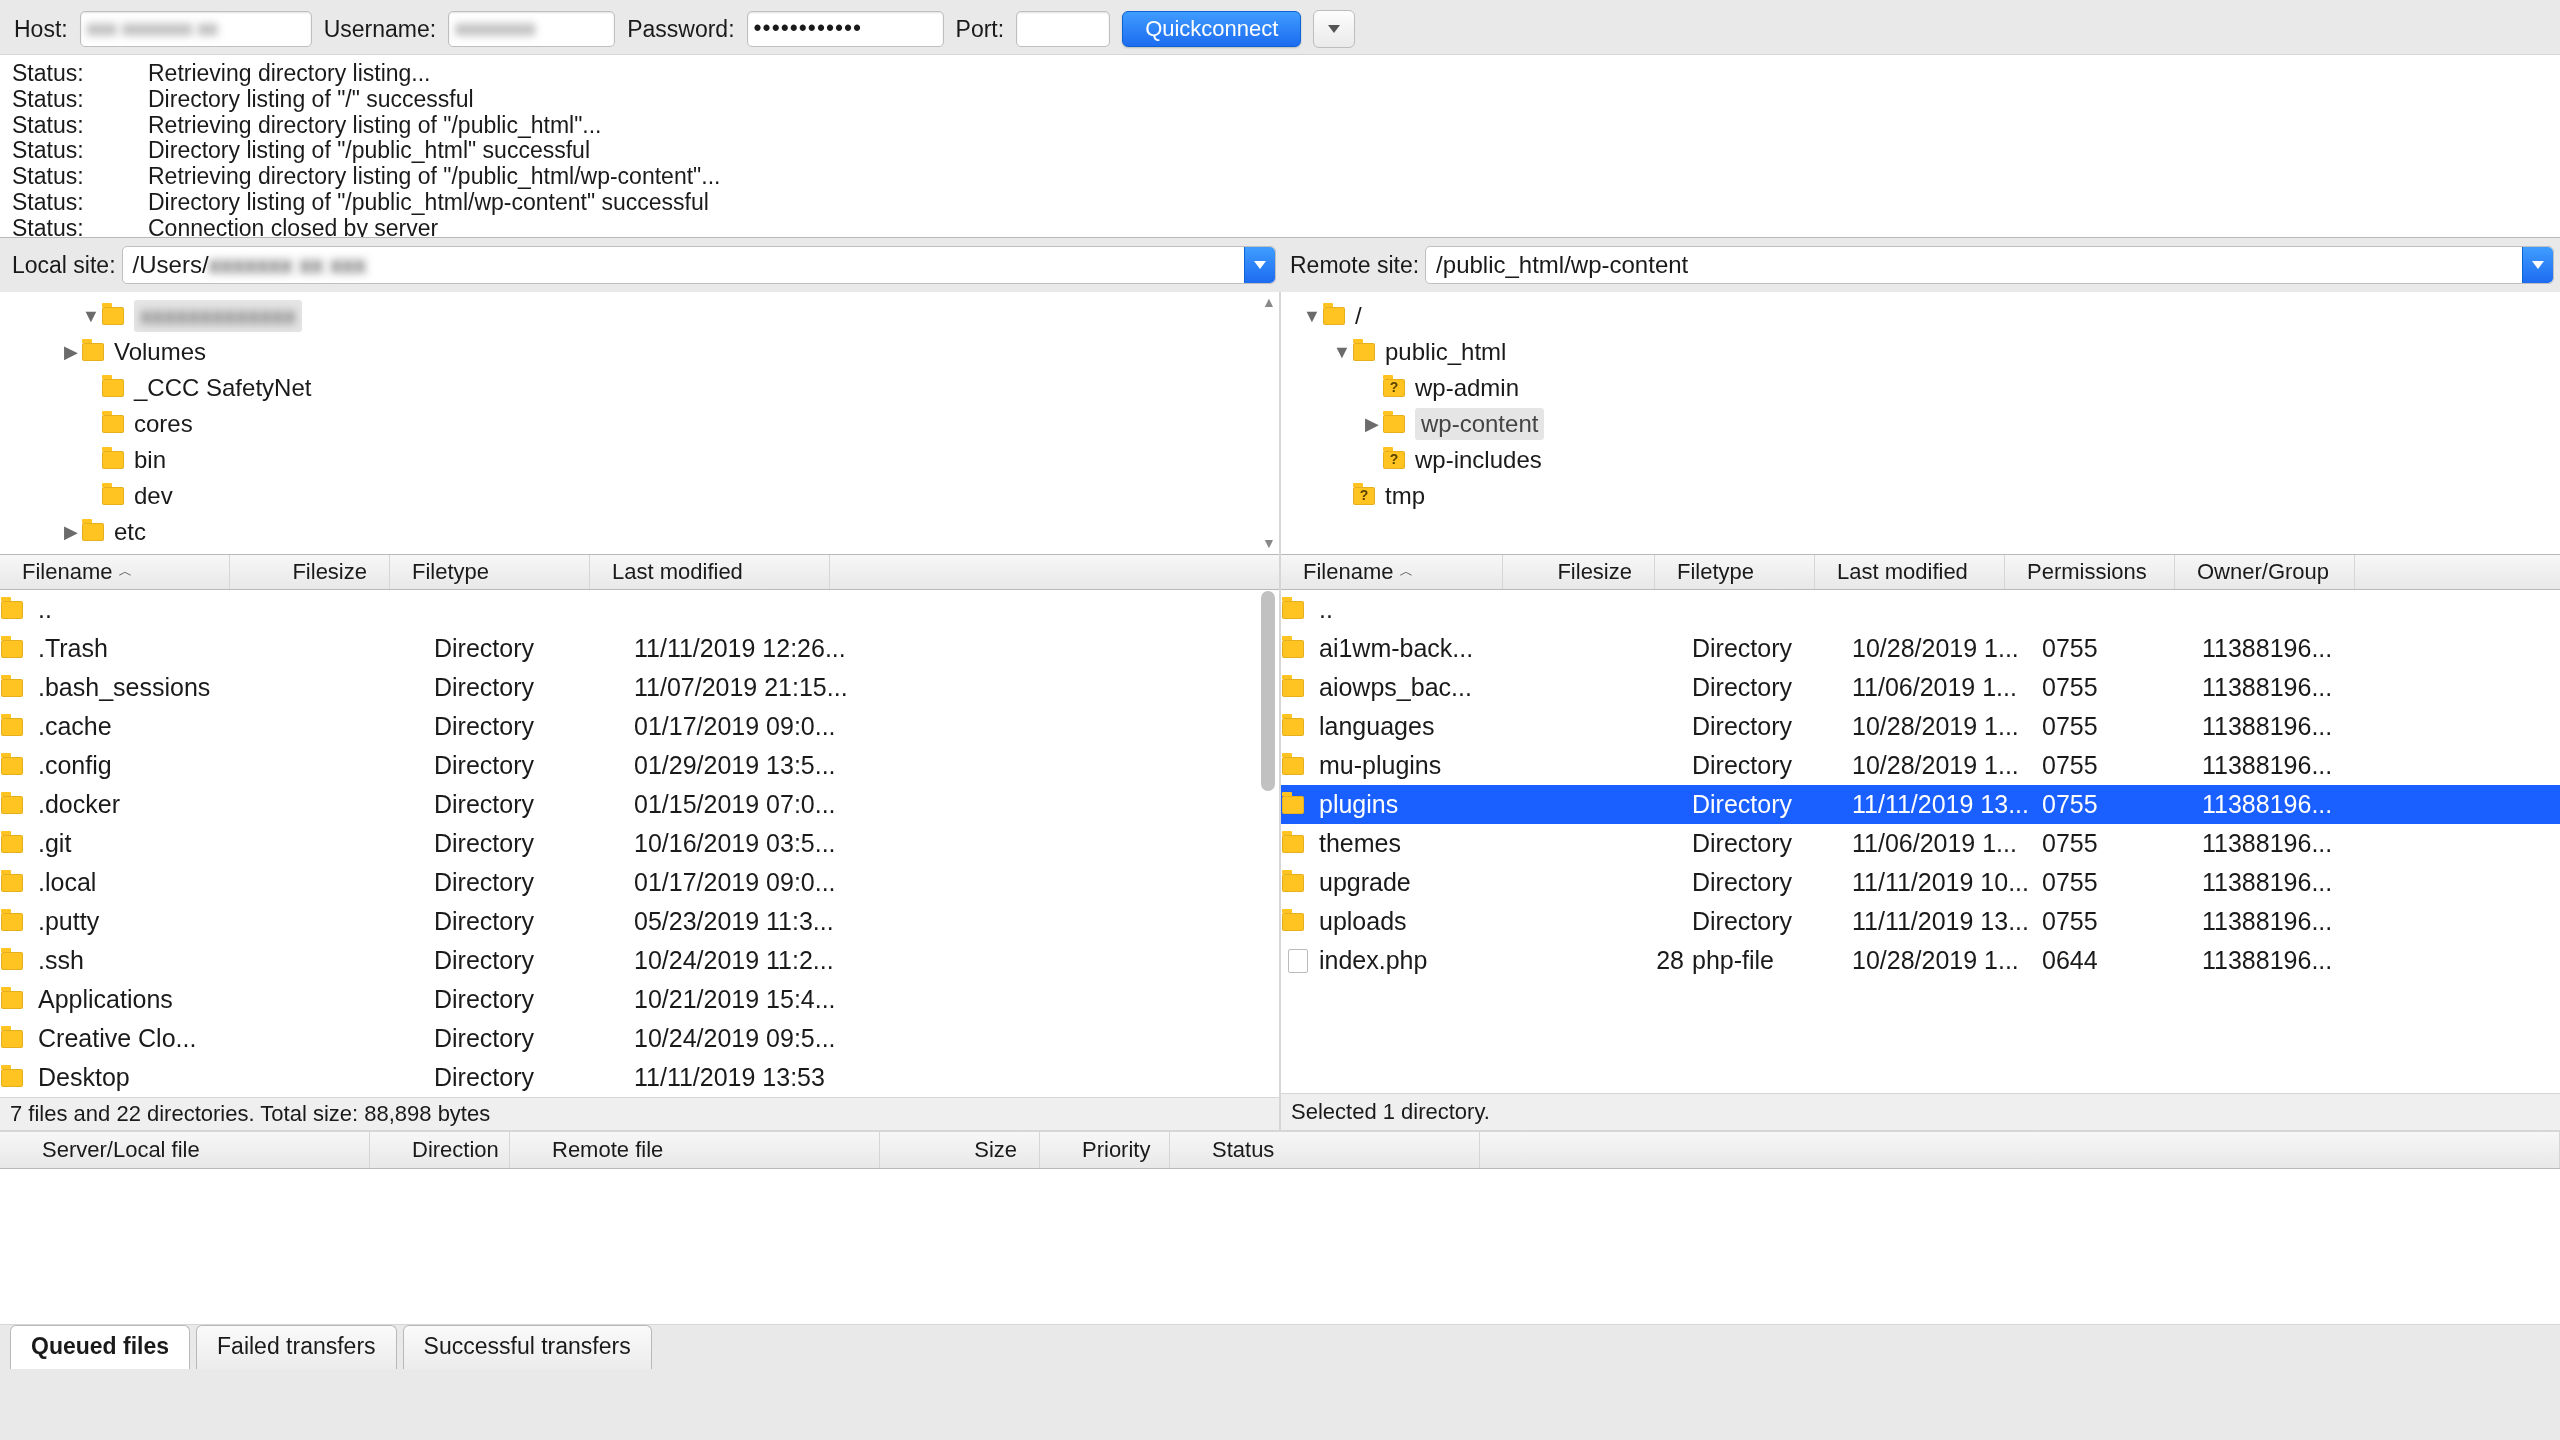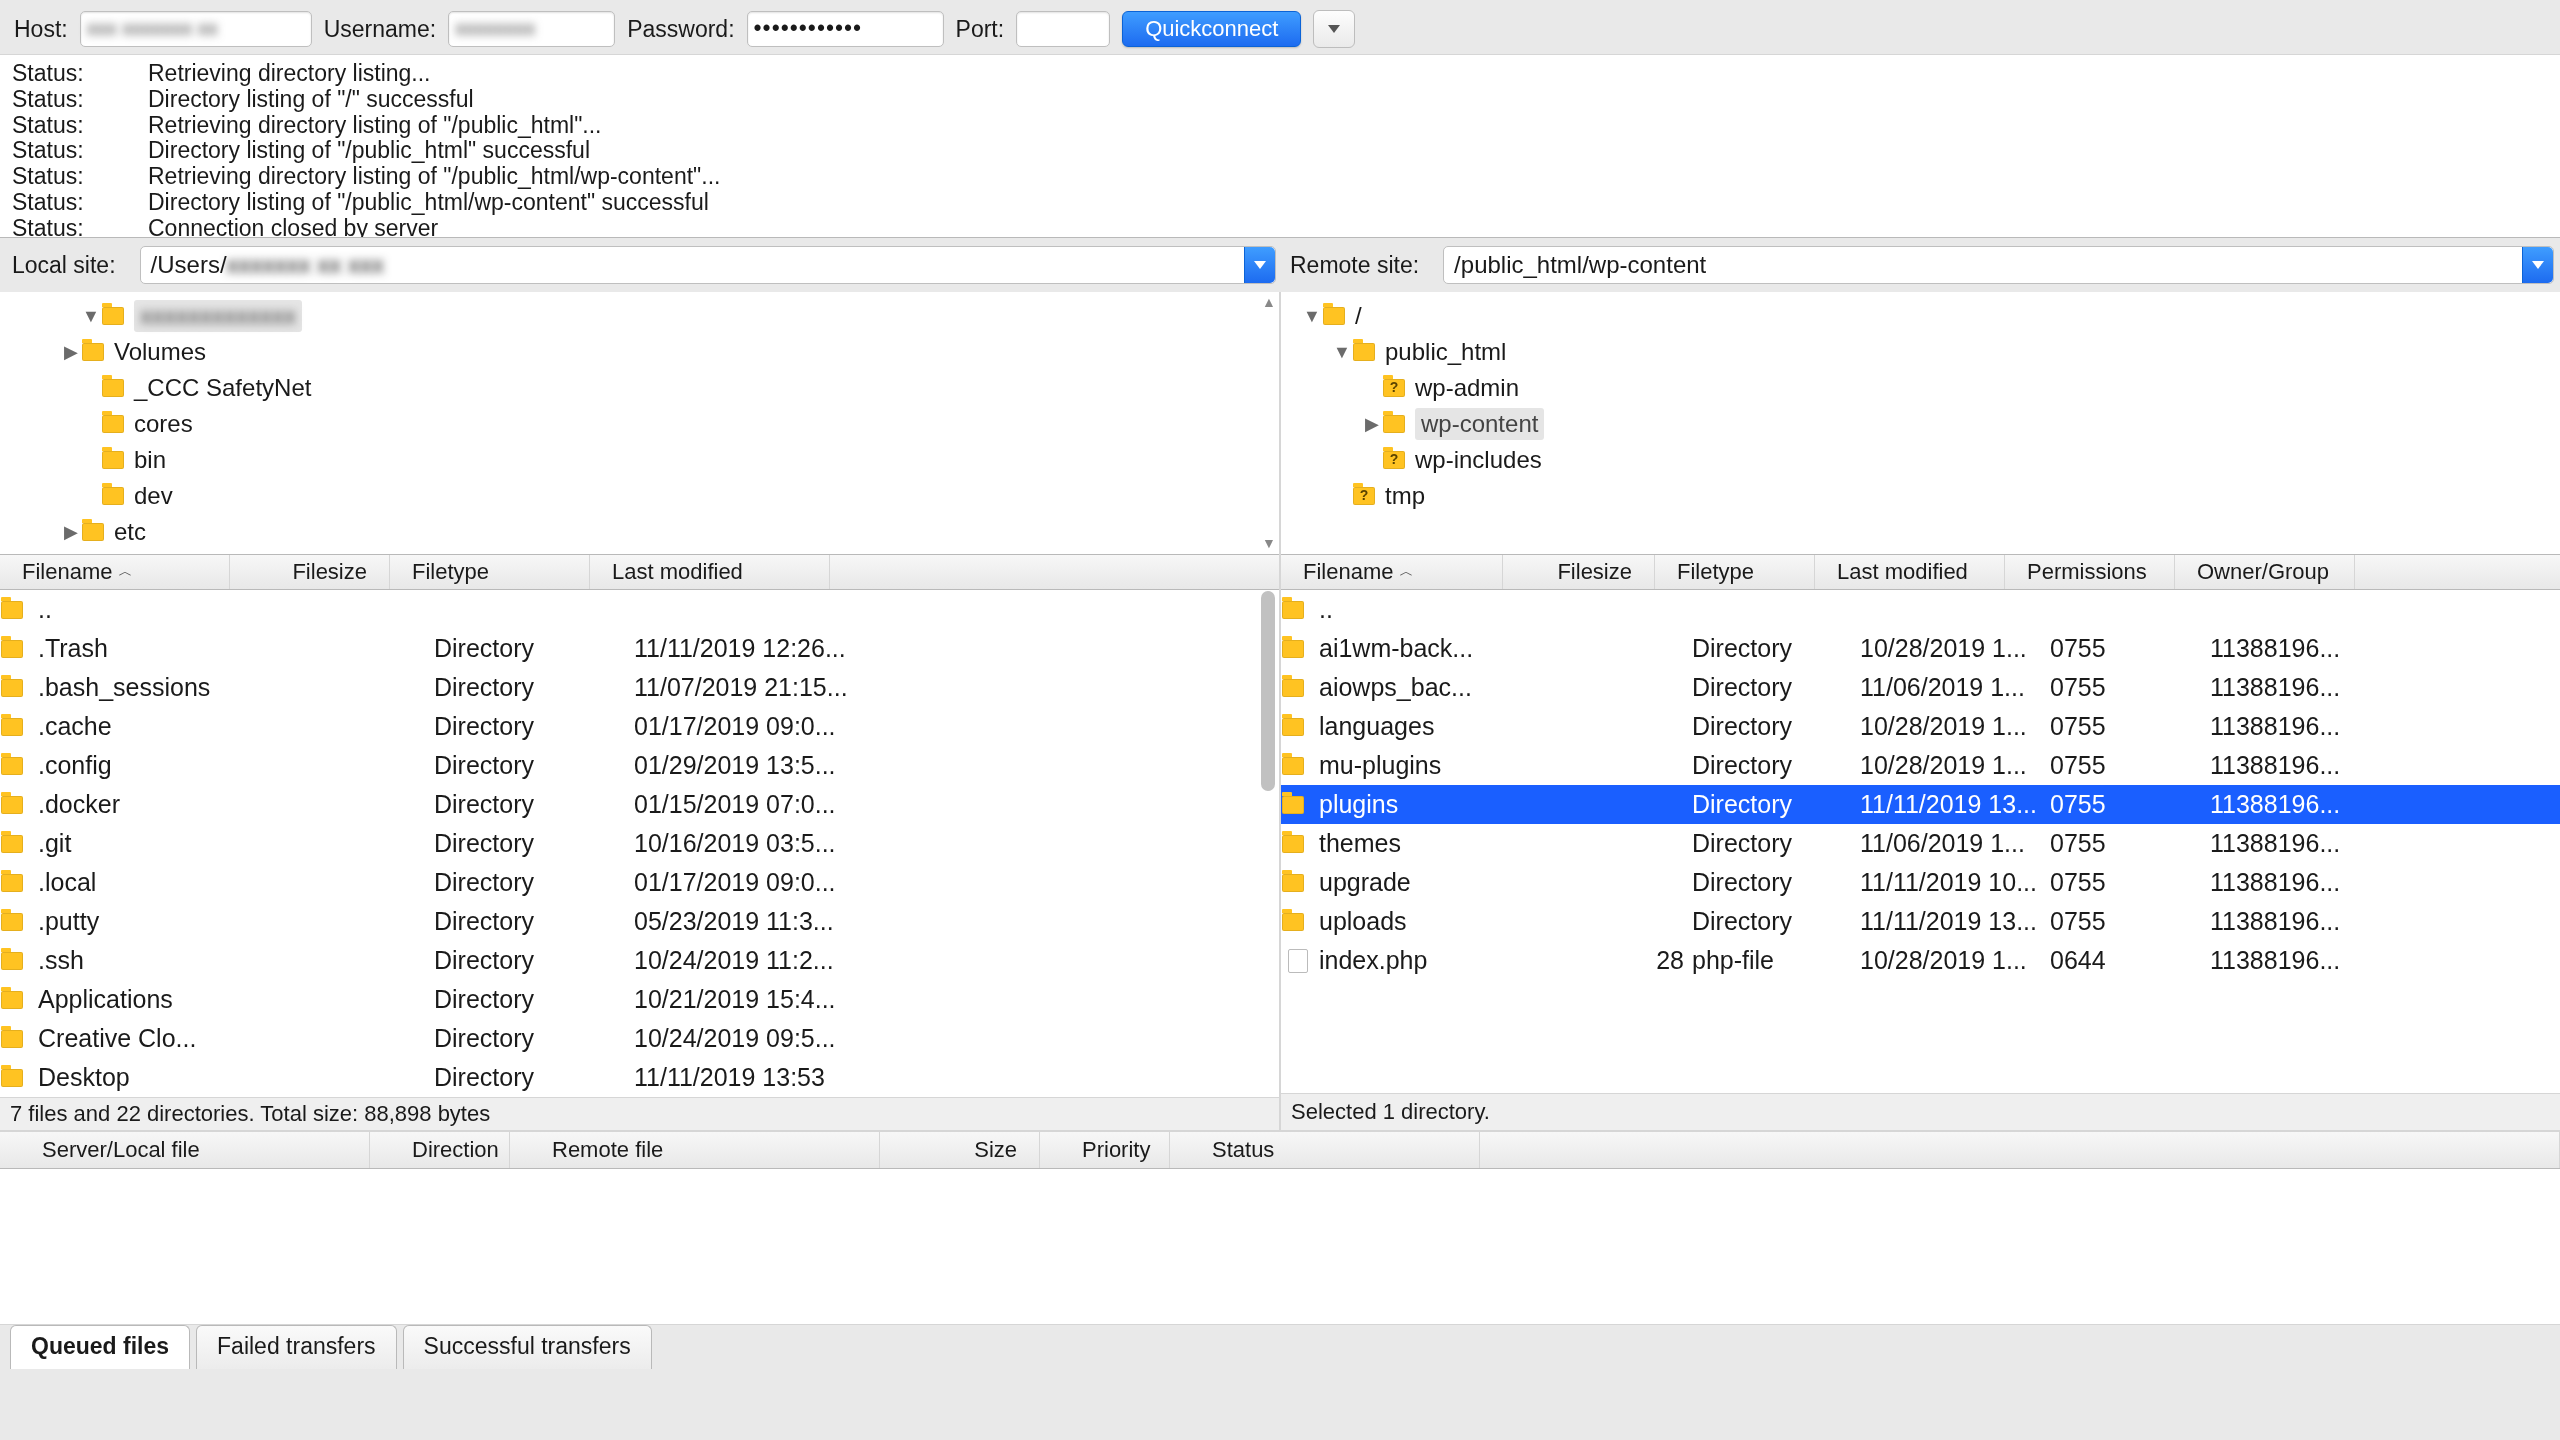--- a/index.html
+++ b/index.html
@@ -61,21 +61,21 @@
   .log{
     background:#fff;border-bottom:1px solid var(--border);
     padding:6px 12px 4px;
     height:172px;overflow:hidden;
   }
   .log-row{display:flex;gap:42px;font-size:23px;line-height:1.12;}
   .log-row .lab{width:94px;}
 
   
   .sites{display:flex;gap:8px;height:50px;align-items:center;padding:2px 6px;}
-  .site{display:flex;align-items:center;gap:24px;flex:1;}
+  .site{display:flex;align-items:center;gap:6px;flex:1;}
   .site label{white-space:nowrap;padding-left:6px;}
   .combo{flex:1;display:flex;align-items:center;border:1px solid #bfbfbf;border-radius:5px;background:#fff;height:36px;position:relative;}
   .combo .txt{padding:0 10px;font-size:24px;}
   .combo .txt .blur-span{filter:blur(4px);}
   .combo .cbtn{
     width:30px;height:100%;margin-left:auto;
     background:linear-gradient(var(--blue-grad1),var(--blue-grad2));
     border-left:1px solid #0b63d6;border-radius:0 5px 5px 0;
     display:flex;align-items:center;justify-content:center;
   }
@@ -131,21 +131,21 @@
   .row .c{padding:0 4px;box-sizing:border-box;overflow:hidden;white-space:nowrap;text-overflow:ellipsis;}
   
   .L .c-name{width:296px;}
   .L .c-size{width:100px;text-align:right;}
   .L .c-type{width:200px;}
   .L .c-mod{width:240px;}
   
   .R .c-name{width:225px;}
   .R .c-size{width:148px;text-align:right;}
   .R .c-type{width:160px;}
-  .R .c-mod{width:190px;margin-left:8px;}
+  .R .c-mod{width:190px;}
   .R .c-perm{width:160px;}
   .R .c-own{width:180px;}
 
   .dir-scroll{position:absolute;right:2px;top:36px;bottom:2px;width:18px;}
   .thumb{position:absolute;left:2px;width:14px;background:#c1c1c1;border-radius:7px;}
 
   .status-strip{
     height:32px;background:var(--header);border-top:1px solid var(--border-soft);
     padding:2px 10px;font-size:22px;display:flex;align-items:center;
   }

